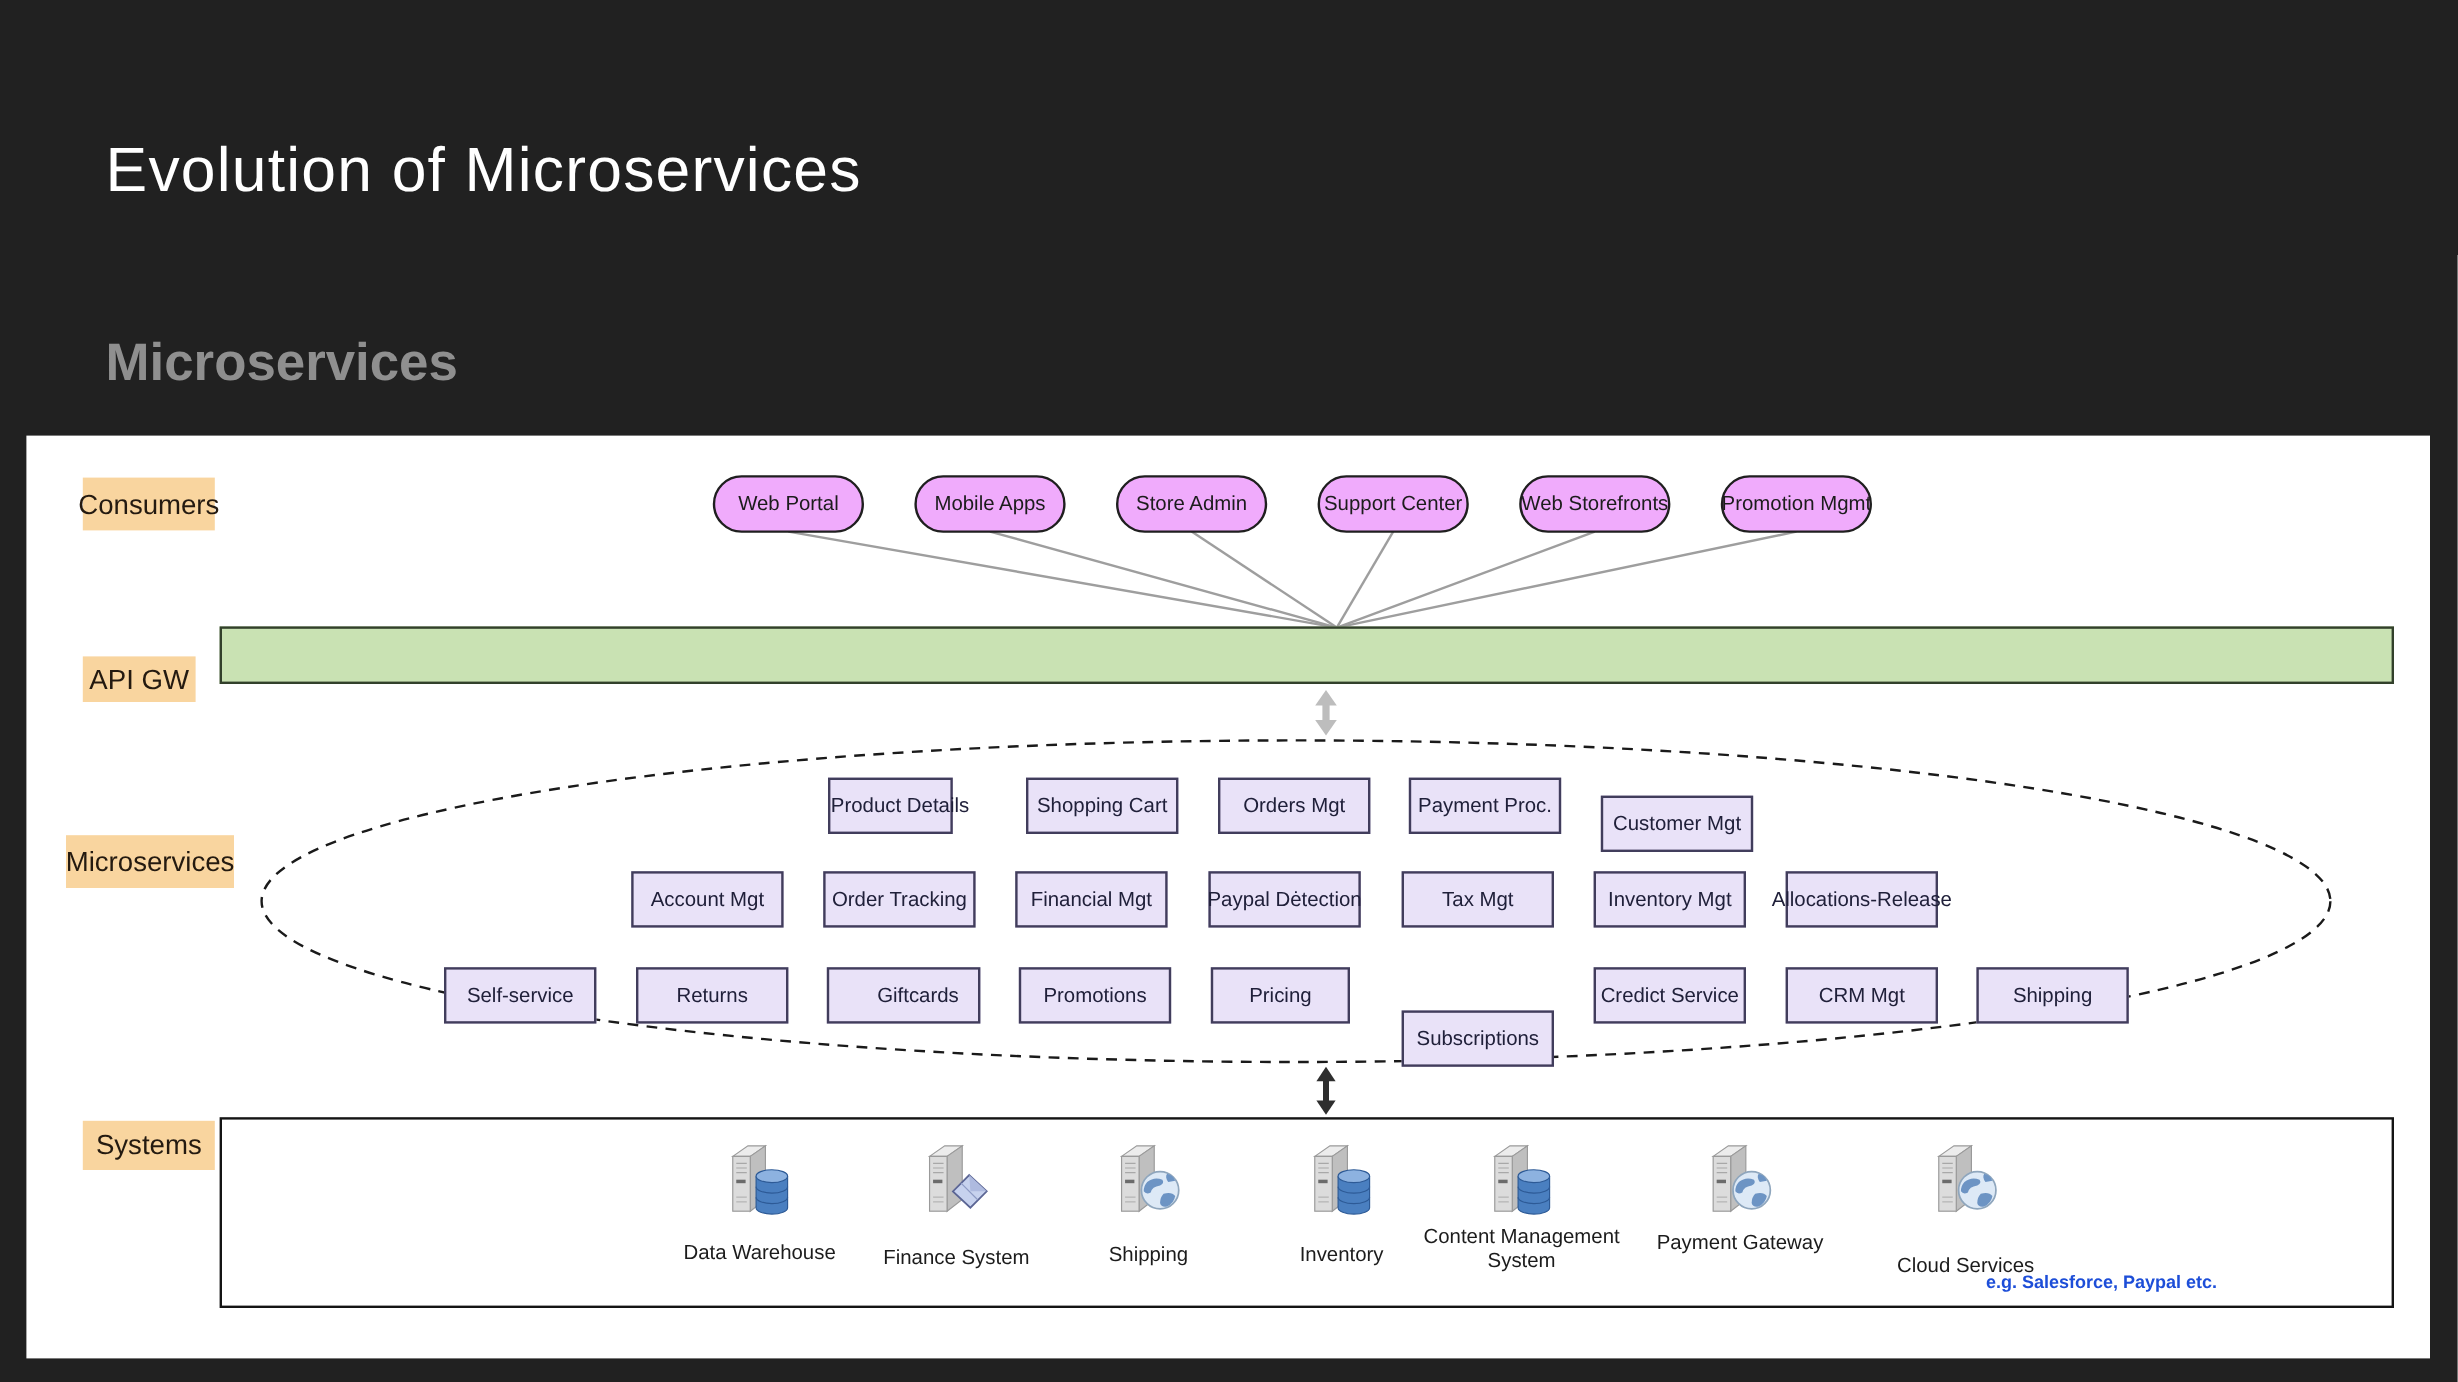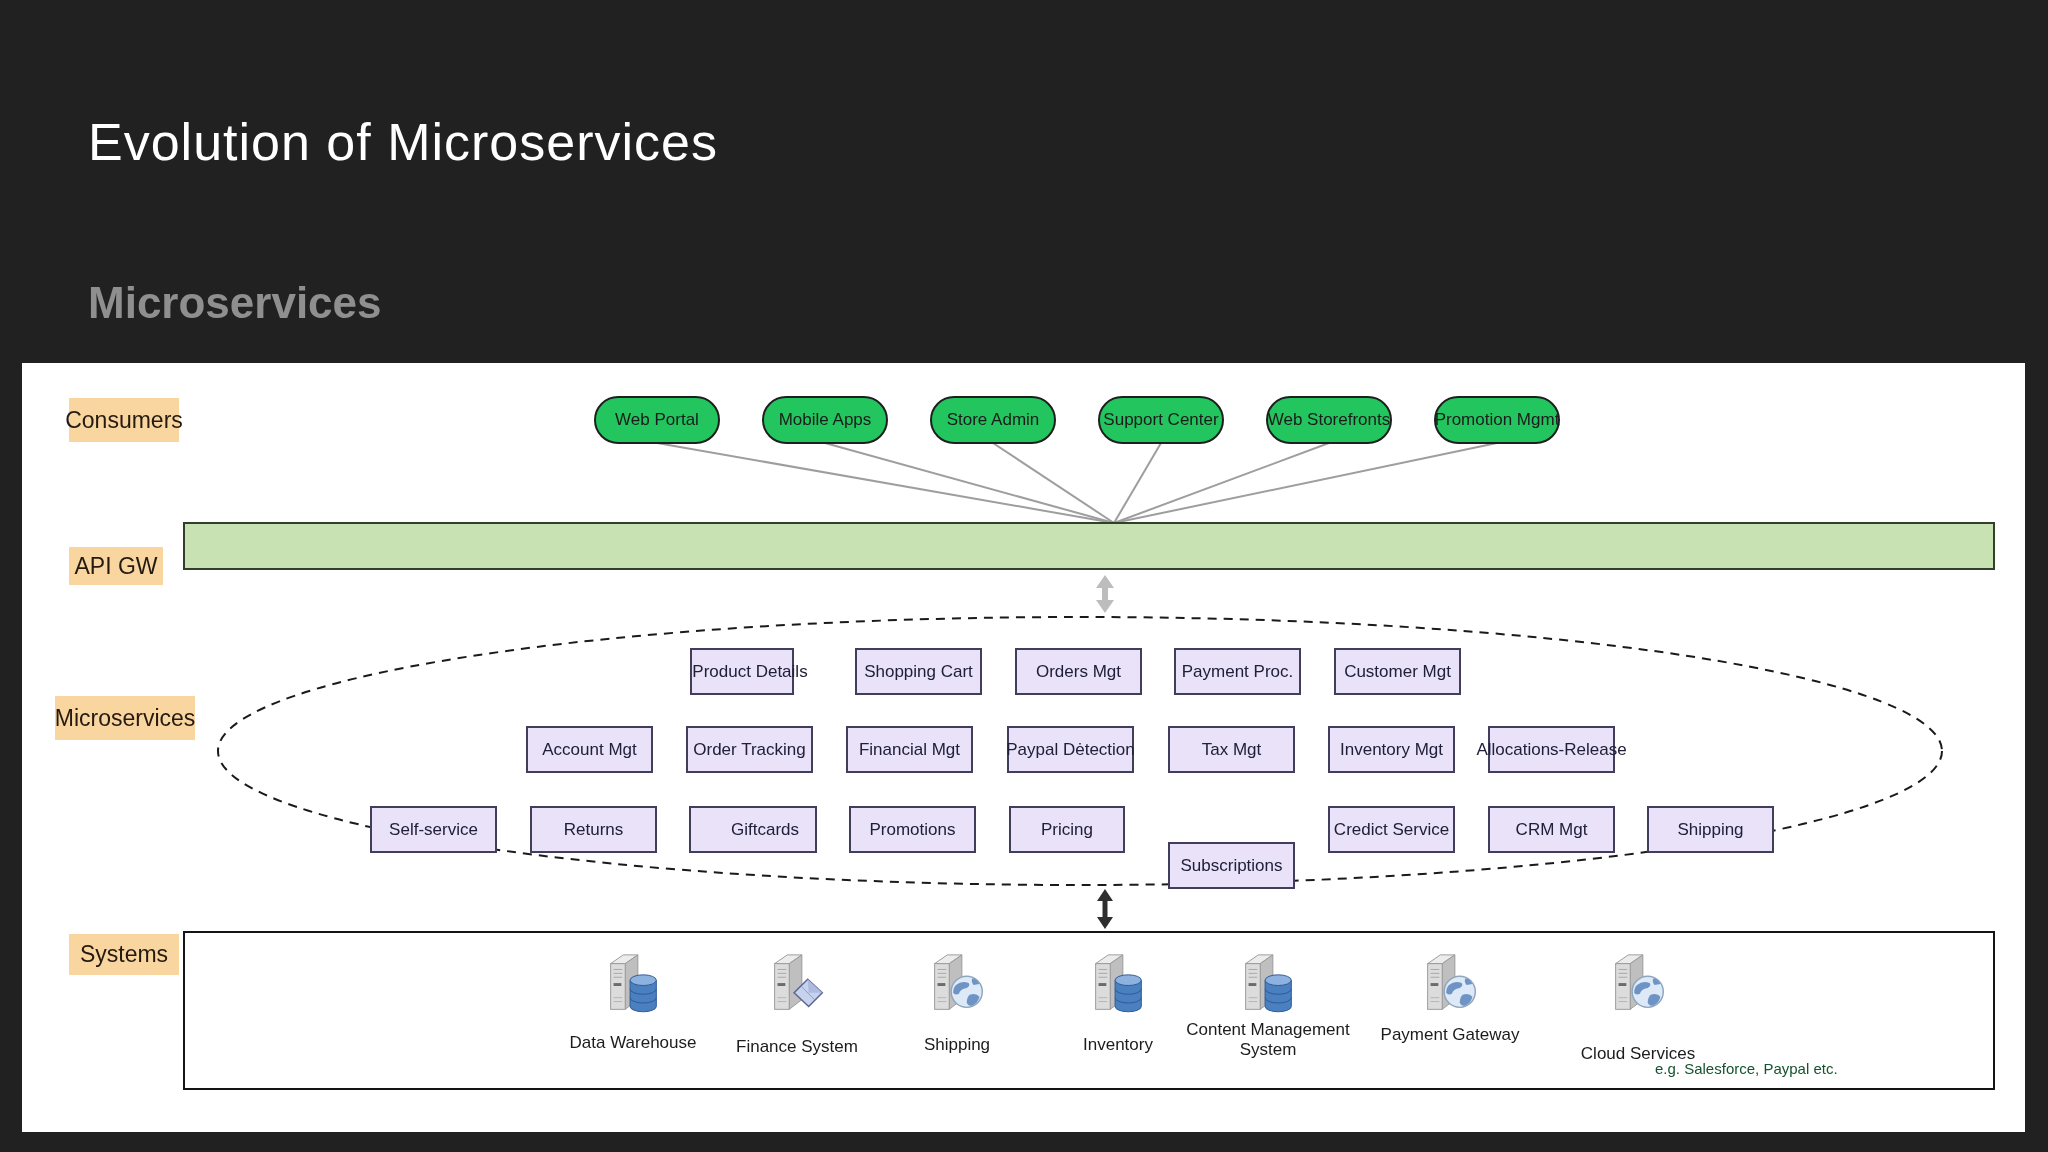--- a/index.html
+++ b/index.html
@@ -22,21 +22,21 @@
   }
   .overlay{position:absolute;left:0;top:0;width:2003px;height:769px;}
   .seclabel{
     position:absolute;background:var(--labelbg,#f9d59f);
     color:#241a10;font-size:23px;
     display:flex;align-items:center;justify-content:center;
     white-space:nowrap;
   }
   .pill{
     position:absolute;top:33px;width:126px;height:48px;
-    background:#22c55e;border:2px solid #1f1f1f;border-radius:25px;
+    background:#f0abfc;border:2px solid #1f1f1f;border-radius:25px;
     display:flex;align-items:center;justify-content:center;
     font-size:17px;color:#1c1c1c;box-sizing:border-box;white-space:nowrap;
   }
   .gwbar{
     position:absolute;left:161px;top:159px;width:1812px;height:48px;
     background:var(--green,#c9e2b3);border:2px solid #32402b;box-sizing:border-box;
   }
   .svcbox{
     position:absolute;width:127px;height:47px;
     background:var(--purple,#e9e2f8);border:2px solid var(--purpleborder,#413d5c);
@@ -49,21 +49,21 @@
   }
   .system-item{
     position:absolute;top:588px;width:200px;height:132px;
     display:flex;flex-direction:column;align-items:center;
   }
   .system-item .lbl{
     font-size:17px;color:#1c1c1c;text-align:center;line-height:1.2;
   }
   .system-item .sublbl{
     position:absolute;left:117px;top:109px;
-    font-size:15px;color:#14532d;white-space:nowrap;
+    font-size:15px;color:#1d4ed8;white-space:nowrap;font-weight:bold;
   }
 </style>
 </head>
 <body style="--bg: #212121; --title: #ffffff; --subtitle: #8f8f8f; --labelbg: #f9d59f; --green: #c9e2b3; --purple: #e9e2f8; --purpleborder: #413d5c;">
 
 <div class="slide-title">Evolution of Microservices</div>
 <div class="slide-subtitle">Microservices</div>
 
 <div class="panel">
   <svg class="overlay" id="connector-svg" viewBox="0 0 2003 769" xmlns="http://www.w3.org/2000/svg">
@@ -102,21 +102,21 @@
       <div class="pill" style="left: 572px;">Web Portal</div>
       <div class="pill" style="left: 740px;">Mobile Apps</div>
       <div class="pill" style="left: 908px;">Store Admin</div>
       <div class="pill" style="left: 1076px;">Support Center</div>
       <div class="pill" style="left: 1244px;">Web Storefronts</div>
       <div class="pill" style="left: 1412px;">Promotion Mgmt</div>
       <div class="svcbox" style="left: 668px; top: 285px; width: 104px; height: 47px; padding-left: 16px;">Product Details</div>
       <div class="svcbox" style="left: 833px; top: 285px; width: 127px; height: 47px;">Shopping Cart</div>
       <div class="svcbox" style="left: 993px; top: 285px; width: 127px; height: 47px;">Orders Mgt</div>
       <div class="svcbox" style="left: 1152px; top: 285px; width: 127px; height: 47px;">Payment Proc.</div>
-      <div class="svcbox" style="left: 1312px; top: 285px; width: 127px; height: 47px;">Customer Mgt</div>
+      <div class="svcbox" style="left: 1312px; top: 300px; width: 127px; height: 47px;">Customer Mgt</div>
       <div class="svcbox" style="left: 504px; top: 363px; width: 127px; height: 47px;">Account Mgt</div>
       <div class="svcbox" style="left: 664px; top: 363px; width: 127px; height: 47px;">Order Tracking</div>
       <div class="svcbox" style="left: 824px; top: 363px; width: 127px; height: 47px;">Financial Mgt</div>
       <div class="svcbox" style="left: 985px; top: 363px; width: 127px; height: 47px;">Paypal Dėtection</div>
       <div class="svcbox" style="left: 1146px; top: 363px; width: 127px; height: 47px;">Tax Mgt</div>
       <div class="svcbox" style="left: 1306px; top: 363px; width: 127px; height: 47px;">Inventory Mgt</div>
       <div class="svcbox" style="left: 1466px; top: 363px; width: 127px; height: 47px;">Allocations-Release</div>
       <div class="svcbox" style="left: 348px; top: 443px; width: 127px; height: 47px;">Self-service</div>
       <div class="svcbox" style="left: 508px; top: 443px; width: 127px; height: 47px;">Returns</div>
       <div class="svcbox" style="left: 667px; top: 443px; width: 128px; height: 47px; padding-left: 24px;">Giftcards</div>

